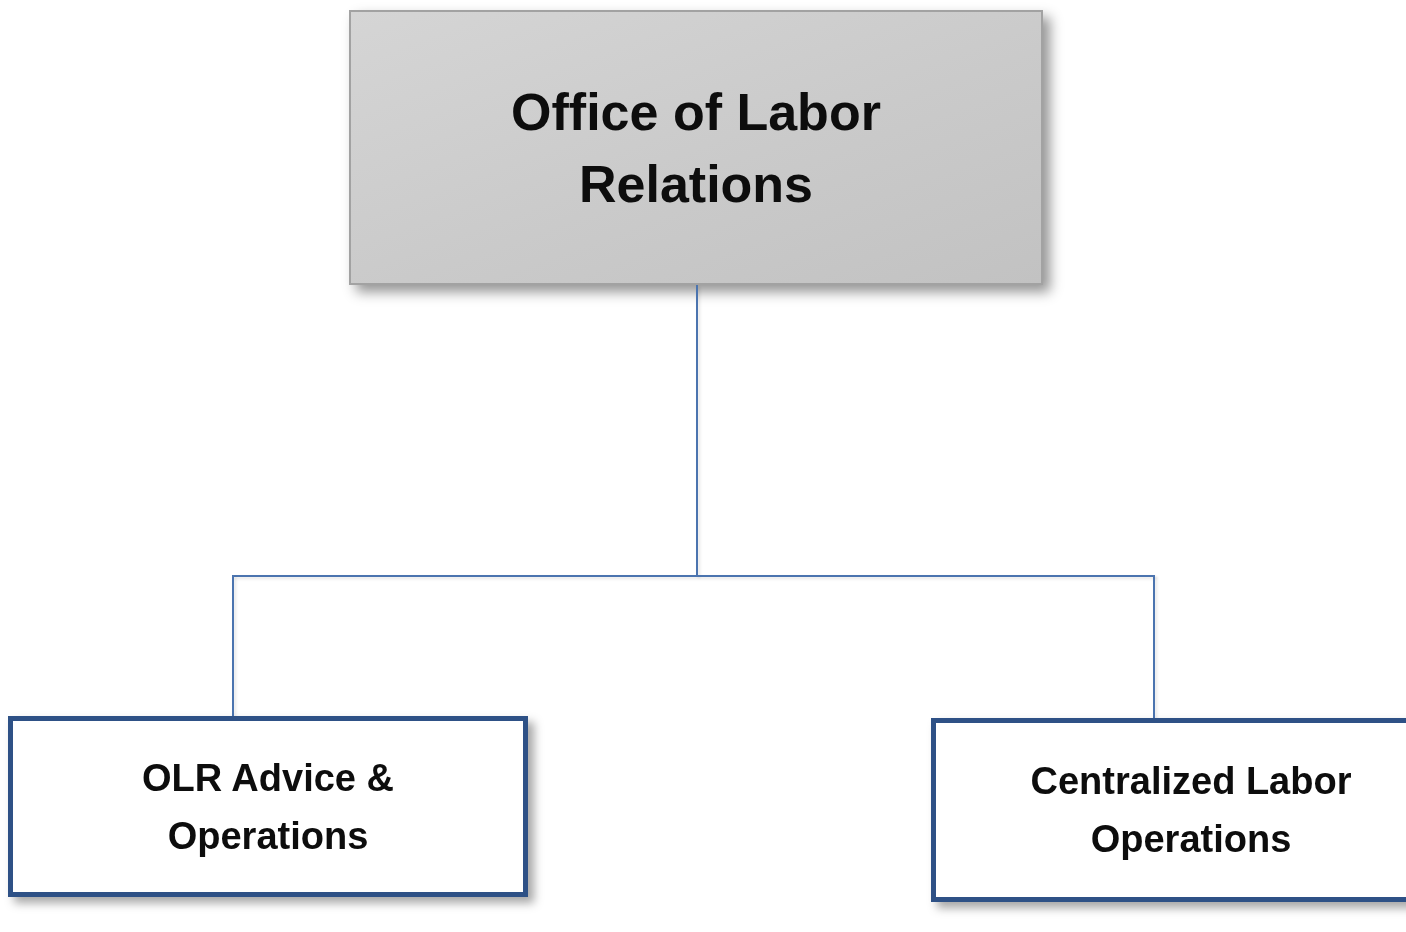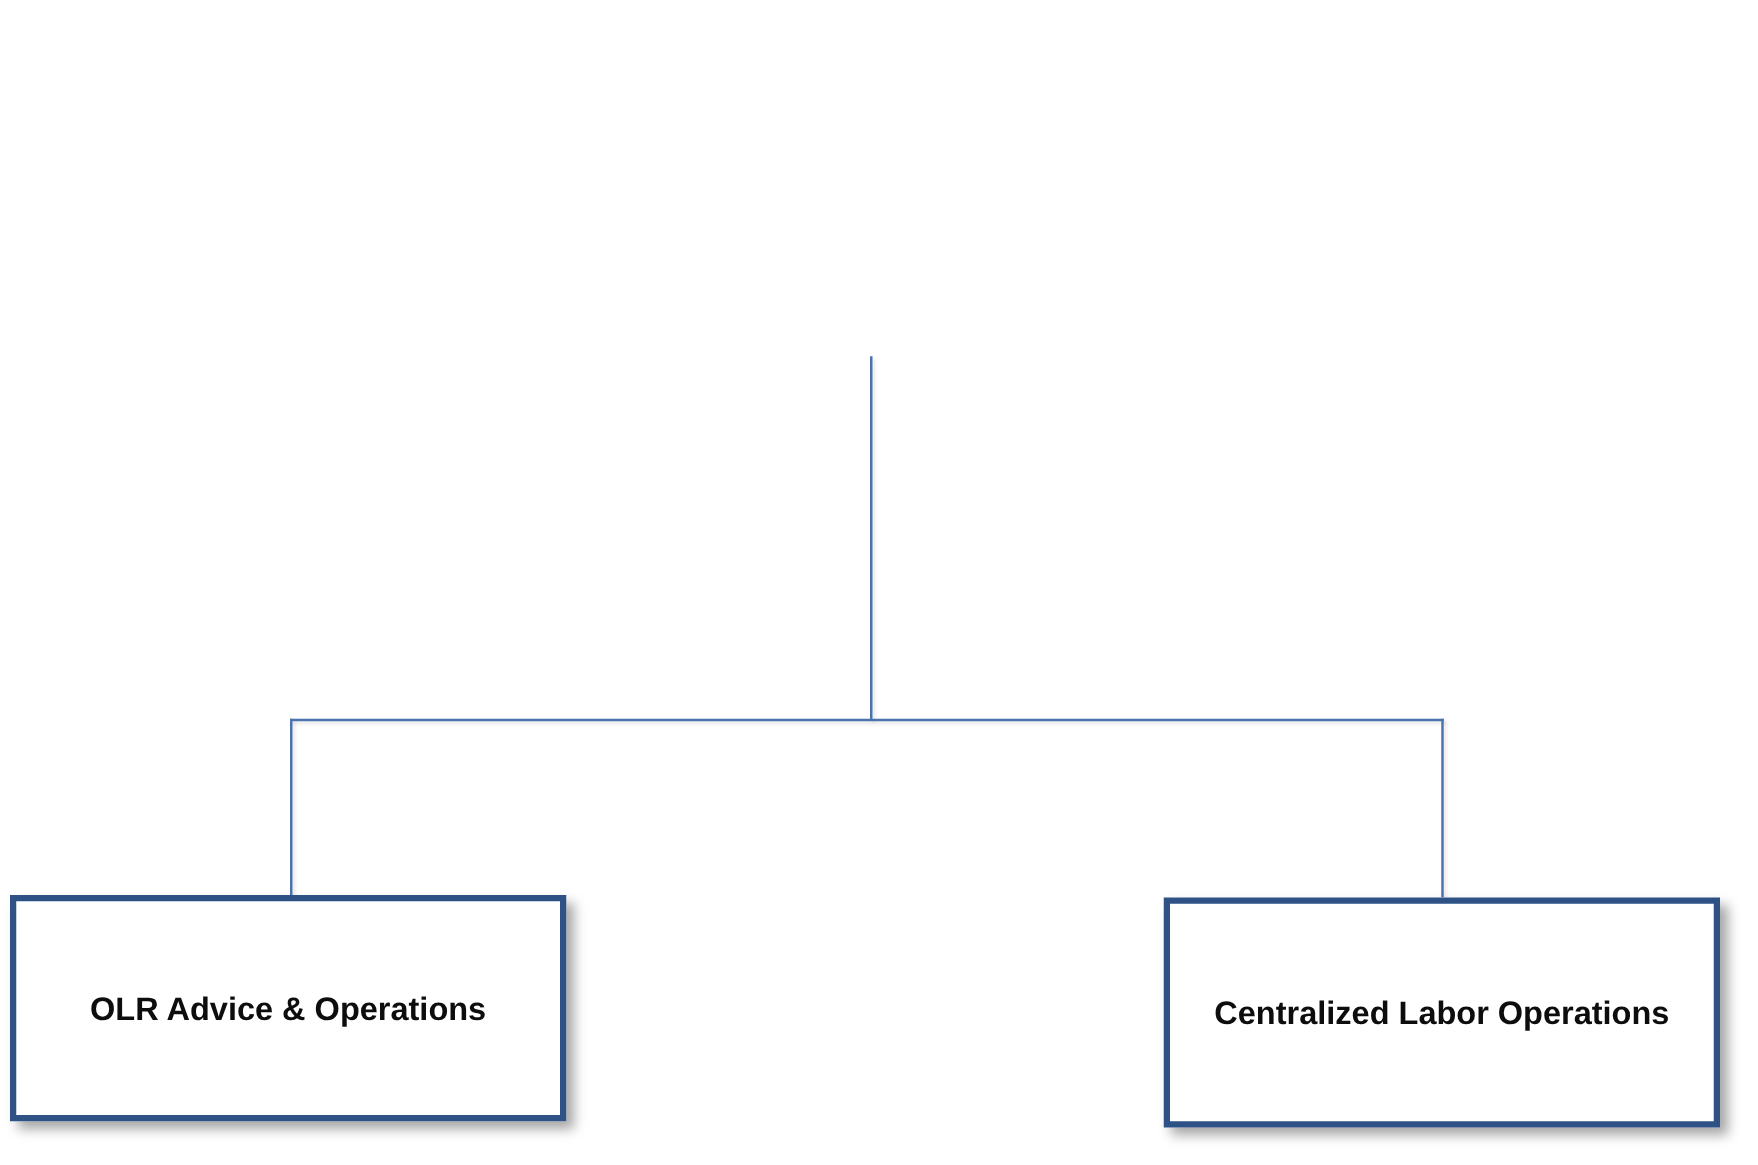--- a/index.html
+++ b/index.html
@@ -33,25 +33,25 @@
     background: linear-gradient(160deg, var(--root-fill-top, #d5d5d5) 0%, var(--root-fill-mid, #cacaca) 55%, var(--root-fill-bottom, #c2c2c2) 100%);
     border: 2px solid var(--root-border, #a2a2a2);
     box-shadow: 7px 7px 12px rgba(0,0,0,0.42);
     font-size: 52px;
     line-height: 72px;
   }
   .node-root .node-label {
     max-width: 480px;
   }
   .node-child {
-    width: 445px;
+    width: 520px;
     background: var(--child-fill, #ffffff);
     border: 5px solid var(--child-border, #2e5186);
     box-shadow: 6px 6px 9px rgba(0,0,0,0.35);
-    font-size: 26px;
+    font-size: 38px;
     line-height: 58px;
   }
   .node-child .node-label {
     max-width: 372px;
   }
   .node-child-left {
     left: 8px;
     top: 716px;
     height: 181px;
   }
@@ -88,20 +88,23 @@
     top: 575px;
     width: 2px;
     height: 143px;
   }
 </style>
 </head>
 <body>
 
 <div class="canvas" style="--background: #ffffff; --text: #0d0d0d; --root-fill-top: #d5d5d5; --root-fill-mid: #cacaca; --root-fill-bottom: #c2c2c2; --root-border: #a2a2a2; --child-fill: #ffffff; --child-border: #2e5186; --connector: #4b74af; --bg: #ffffff;">
 
+  <div class="node node-root">
+    <span class="node-label">Office of Labor Relations</span>
+  </div>
 
   <div class="connector connector-stem"></div>
   <div class="connector connector-crossbar"></div>
   <div class="connector connector-left-drop"></div>
   <div class="connector connector-right-drop"></div>
 
   <div class="node node-child node-child-left">
     <span class="node-label">OLR Advice &amp; Operations</span>
   </div>
 

